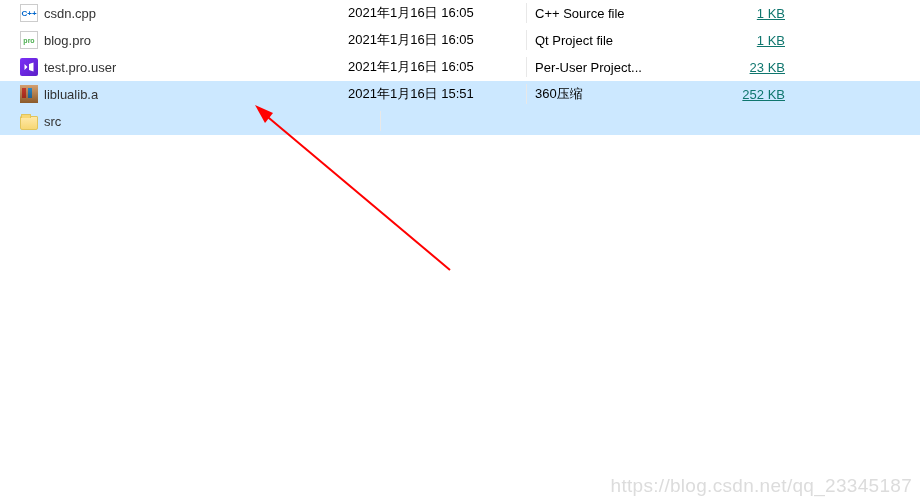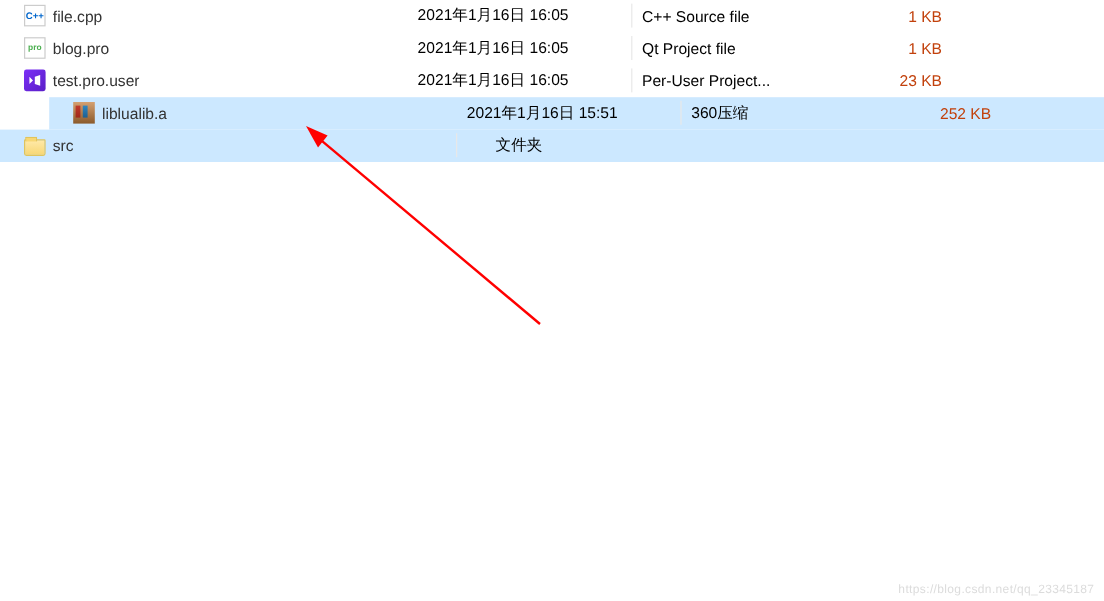--- a/index.html
+++ b/index.html
@@ -18,21 +18,20 @@
     }
     .file-row {
       display: flex;
       align-items: center;
       height: 27px;
       padding-left: 20px;
       border-bottom: 1px solid transparent;
     }
     .file-row.selected {
       background: #cce8ff;
-      margin-left: 41px;
     }
     .file-row.selected2 {
       background: #cce8ff;
       gap: 24px;
     }
     .col-name {
       display: flex;
       align-items: center;
       width: 328px;
       gap: 6px;
@@ -41,21 +40,22 @@
       width: 170px;
       color: #000000;
     }
     .col-type {
       width: 170px;
       color: #000000;
     }
     .col-size {
       width: 80px;
       text-align: right;
-      color: #c2410c;
+      color: #0f766e;
+      text-decoration: underline;
     }
     .col-divider {
       width: 1px;
       height: 20px;
       background: #e8e8e8;
       margin: 0 8px;
       align-self: center;
     }
     .icon {
       width: 18px;
@@ -131,34 +131,34 @@
       left: 255px;
       width: 200px;
       height: 170px;
       pointer-events: none;
     }
     .watermark {
       position: absolute;
       right: 8px;
       bottom: 4px;
       color: #dcdcdc;
-      font-size: 10px;
+      font-size: 19px;
       font-family: Arial, sans-serif;
       letter-spacing: 0.3px;
     }
   </style>
 </head>
 <body>
 
 <div class="file-list">
 
   <div class="file-row">
     <div class="col-name">
       <span class="icon icon-cpp">C++</span>
-      <span class="name-text">file.cpp</span>
+      <span class="name-text">csdn.cpp</span>
     </div>
     <span class="col-date">2021年1月16日 16:05</span>
     <span class="col-divider"></span>
     <span class="col-type">C++ Source file</span>
     <span class="col-size">1 KB</span>
   </div>
 
   <div class="file-row">
     <div class="col-name">
       <span class="icon icon-pro">pro</span>
@@ -195,21 +195,20 @@
     <span class="col-type">360压缩</span>
     <span class="col-size">252 KB</span>
   </div>
 
   <div class="file-row selected2">
     <div class="col-name">
       <span class="icon icon-folder"></span>
       <span class="name-text">src</span>
     </div>
     <span class="col-divider"></span>
-    <span class="col-type">文件夹</span>
     <span class="col-size"></span>
   </div>
 
 </div>
 
 <svg class="arrow-overlay" viewBox="0 0 200 170">
   <line x1="195" y1="165" x2="8" y2="8" stroke="#ff0000" stroke-width="2"></line>
   <polygon points="0,0 18,8 10,18" fill="#ff0000"></polygon>
 </svg>
 

